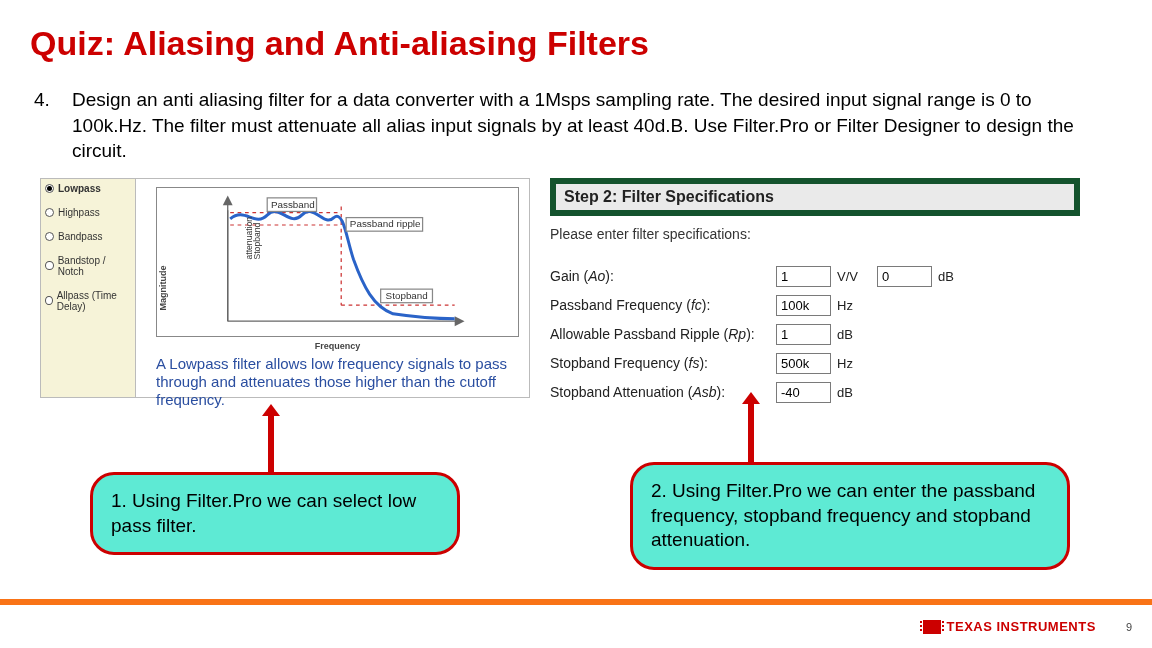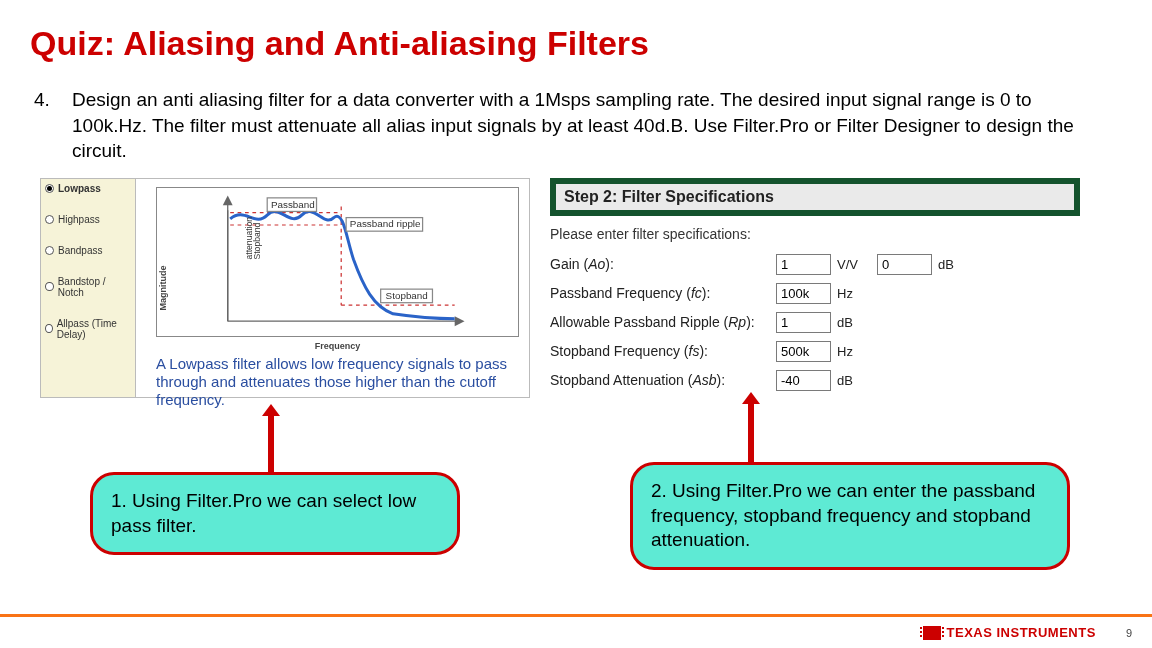--- a/index.html
+++ b/index.html
@@ -45,21 +45,21 @@
     background: #fff;
     font-size: 10px;
   }
   .fp-side {
     width: 95px;
     border-right: 1px solid #bbb;
     background: #f6f3d8;
     padding: 4px 4px;
     display: flex;
     flex-direction: column;
-    gap: 20px;
+    gap: 13px;
   }
   .fp-opt { display: flex; align-items: center; gap: 4px; color: #333; }
   .fp-opt.sel { font-weight: bold; }
   .radio {
     width: 9px; height: 9px;
     border: 1px solid #555;
     border-radius: 50%;
     display: inline-block;
     position: relative;
     background: #fff;
@@ -107,21 +107,21 @@
     border: 6px solid #14532d;
     font-weight: bold;
     font-size: 16px;
     padding: 4px 8px;
     color: #222;
     margin-bottom: 10px;
   }
   .prompt {
     font-size: 14px;
     color: #333;
-    margin: 6px 0 12px 0;
+    margin: 6px 0 24px 0;
   }
   .spec-row {
     display: grid;
     grid-template-columns: 220px 55px 34px 55px 34px;
     gap: 6px;
     align-items: center;
     font-size: 14px;
     margin-bottom: 8px;
     color: #222;
   }
@@ -160,22 +160,22 @@
     top: -10px; left: -6px;
     border-left: 9px solid transparent;
     border-right: 9px solid transparent;
     border-bottom: 12px solid #cc0000;
   }
 
   
   .footer {
     position: absolute;
     bottom: 0; left: 0; right: 0;
-    height: 34px;
-    border-top: 3px solid #f97316;
+    height: 49px;
+    border-top: 6px solid #f97316;
     display: flex;
     align-items: center;
     justify-content: flex-end;
     padding: 0 20px;
     font-size: 11px;
     color: #444;
     gap: 30px;
   }
   .ti-logo {
     display: flex; align-items: center; gap: 6px;

